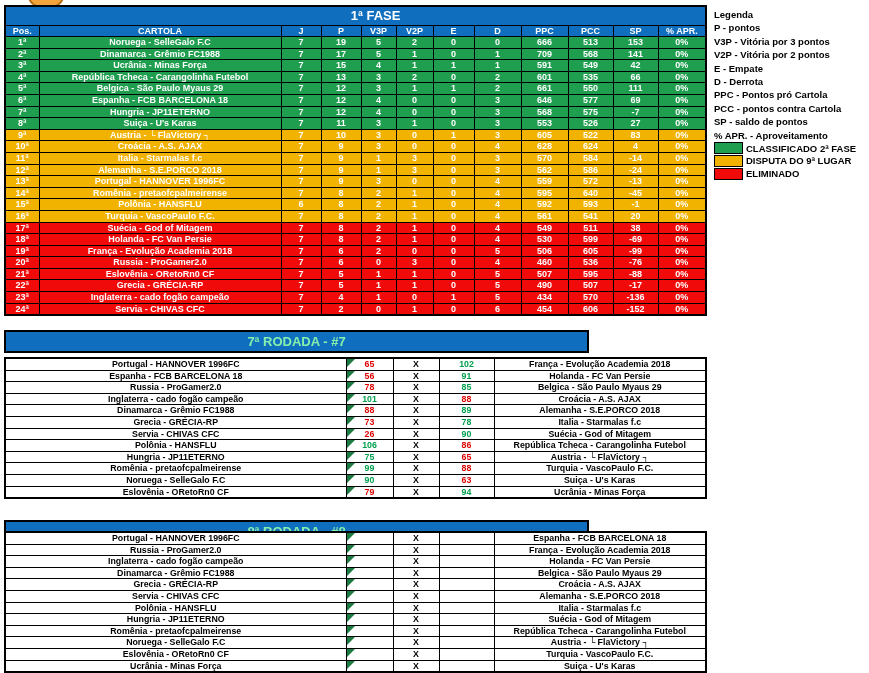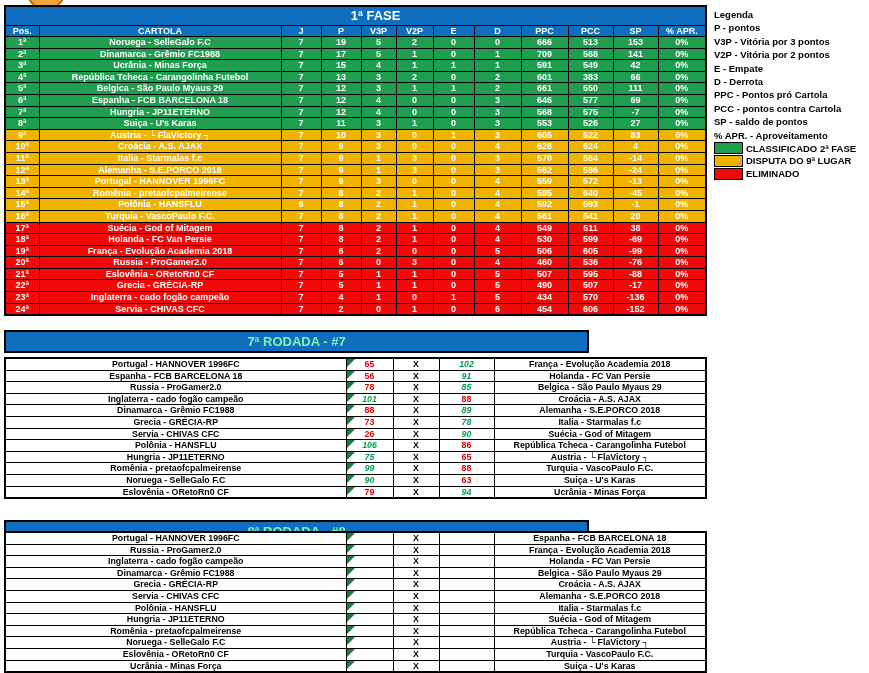--- a/index.html
+++ b/index.html
@@ -63,21 +63,21 @@
   .round-table td{
     background:#fff;color:#000;font-weight:bold;font-size:8.8px;
     height:10.6px;line-height:10.6px;
   }
   .score-cell{position:relative;margin-top:28px;}
   .score-cell .tri{
     position:absolute;top:0;left:0;width:0;height:0;
     border-top:8px solid var(--triangle-green);
     border-right:8px solid transparent;
   }
-  .res-win{color:var(--score-win);font-style:italic;}
+  .res-win{color:var(--score-win);}
   .res-loss{color:var(--score-loss);}
 </style>
 </head>
 <body>
 
 <div class="stage">
 
   <div class="logo-fragment"></div>
 
   <table id="standings-table">
@@ -160,21 +160,21 @@
         <tr class="zone-classificado">
           <td>4ª</td>
           <td>República Tcheca - Carangolinha Futebol</td>
           <td>7</td>
           <td>13</td>
           <td>3</td>
           <td>2</td>
           <td>0</td>
           <td>2</td>
           <td>601</td>
-          <td>383</td>
+          <td>535</td>
           <td>66</td>
           <td>0%</td>
         </tr>
         <tr class="zone-classificado">
           <td>5ª</td>
           <td>Belgica - São Paulo Myaus 29</td>
           <td>7</td>
           <td>12</td>
           <td>3</td>
           <td>1</td>

